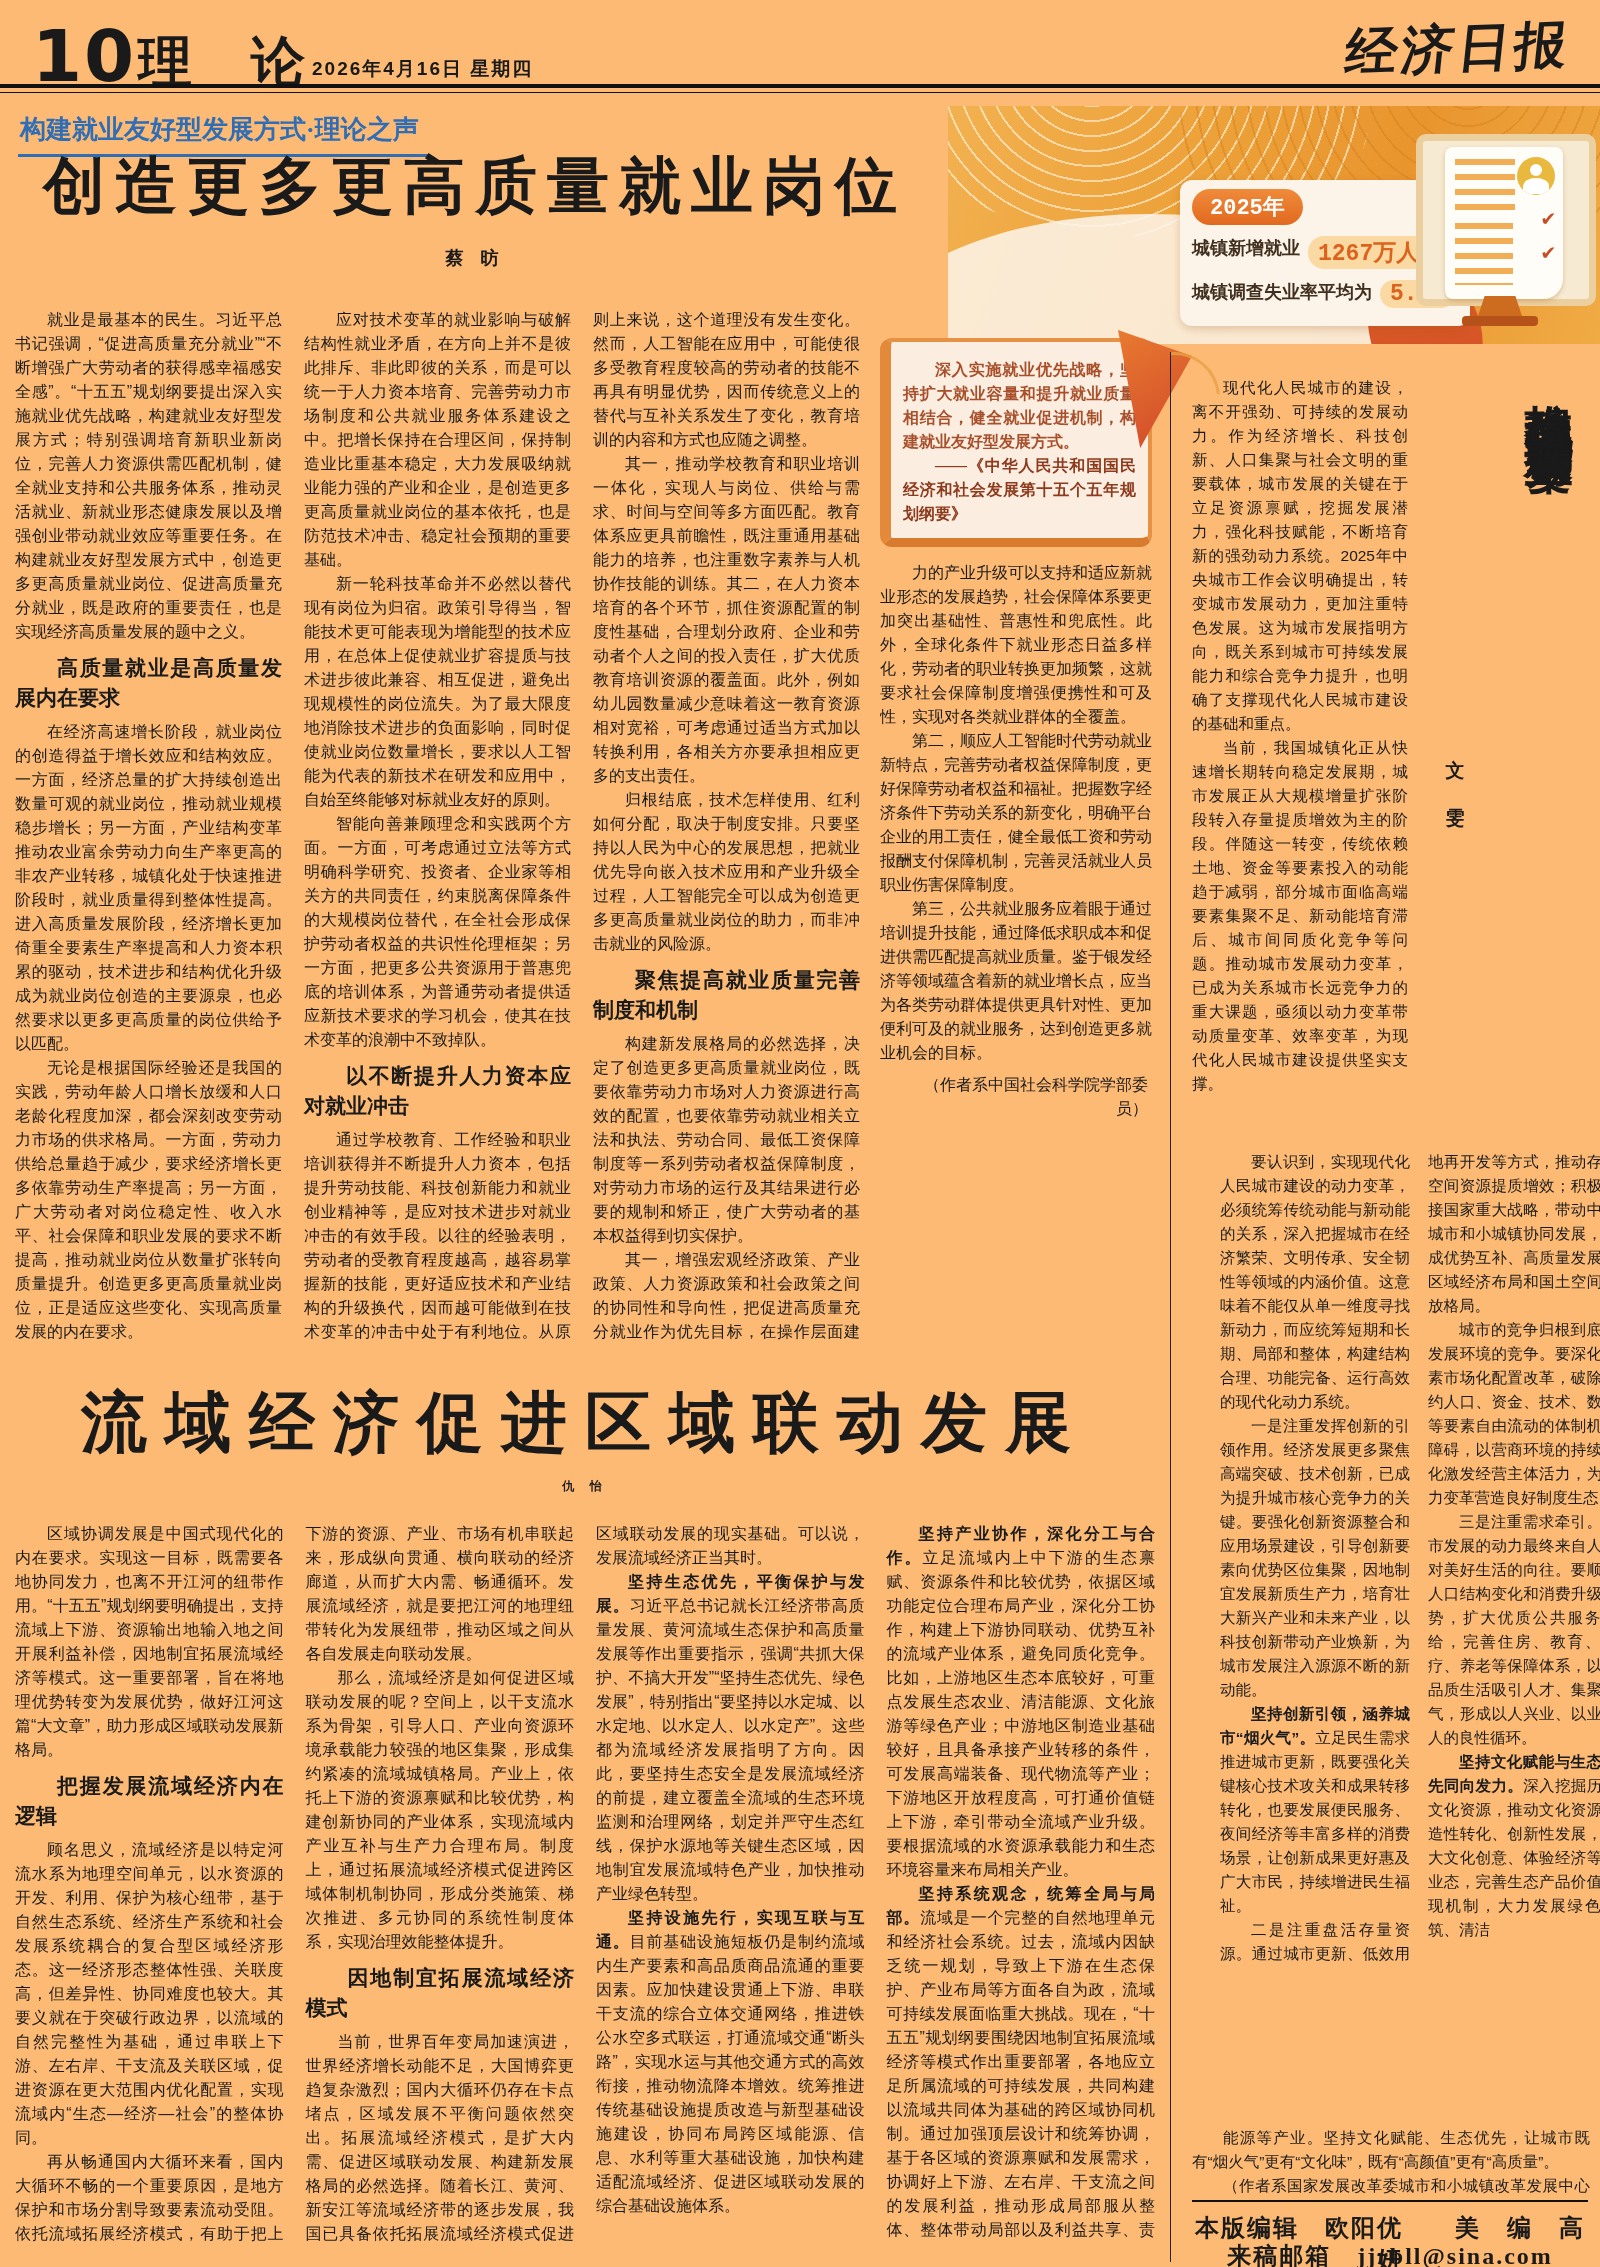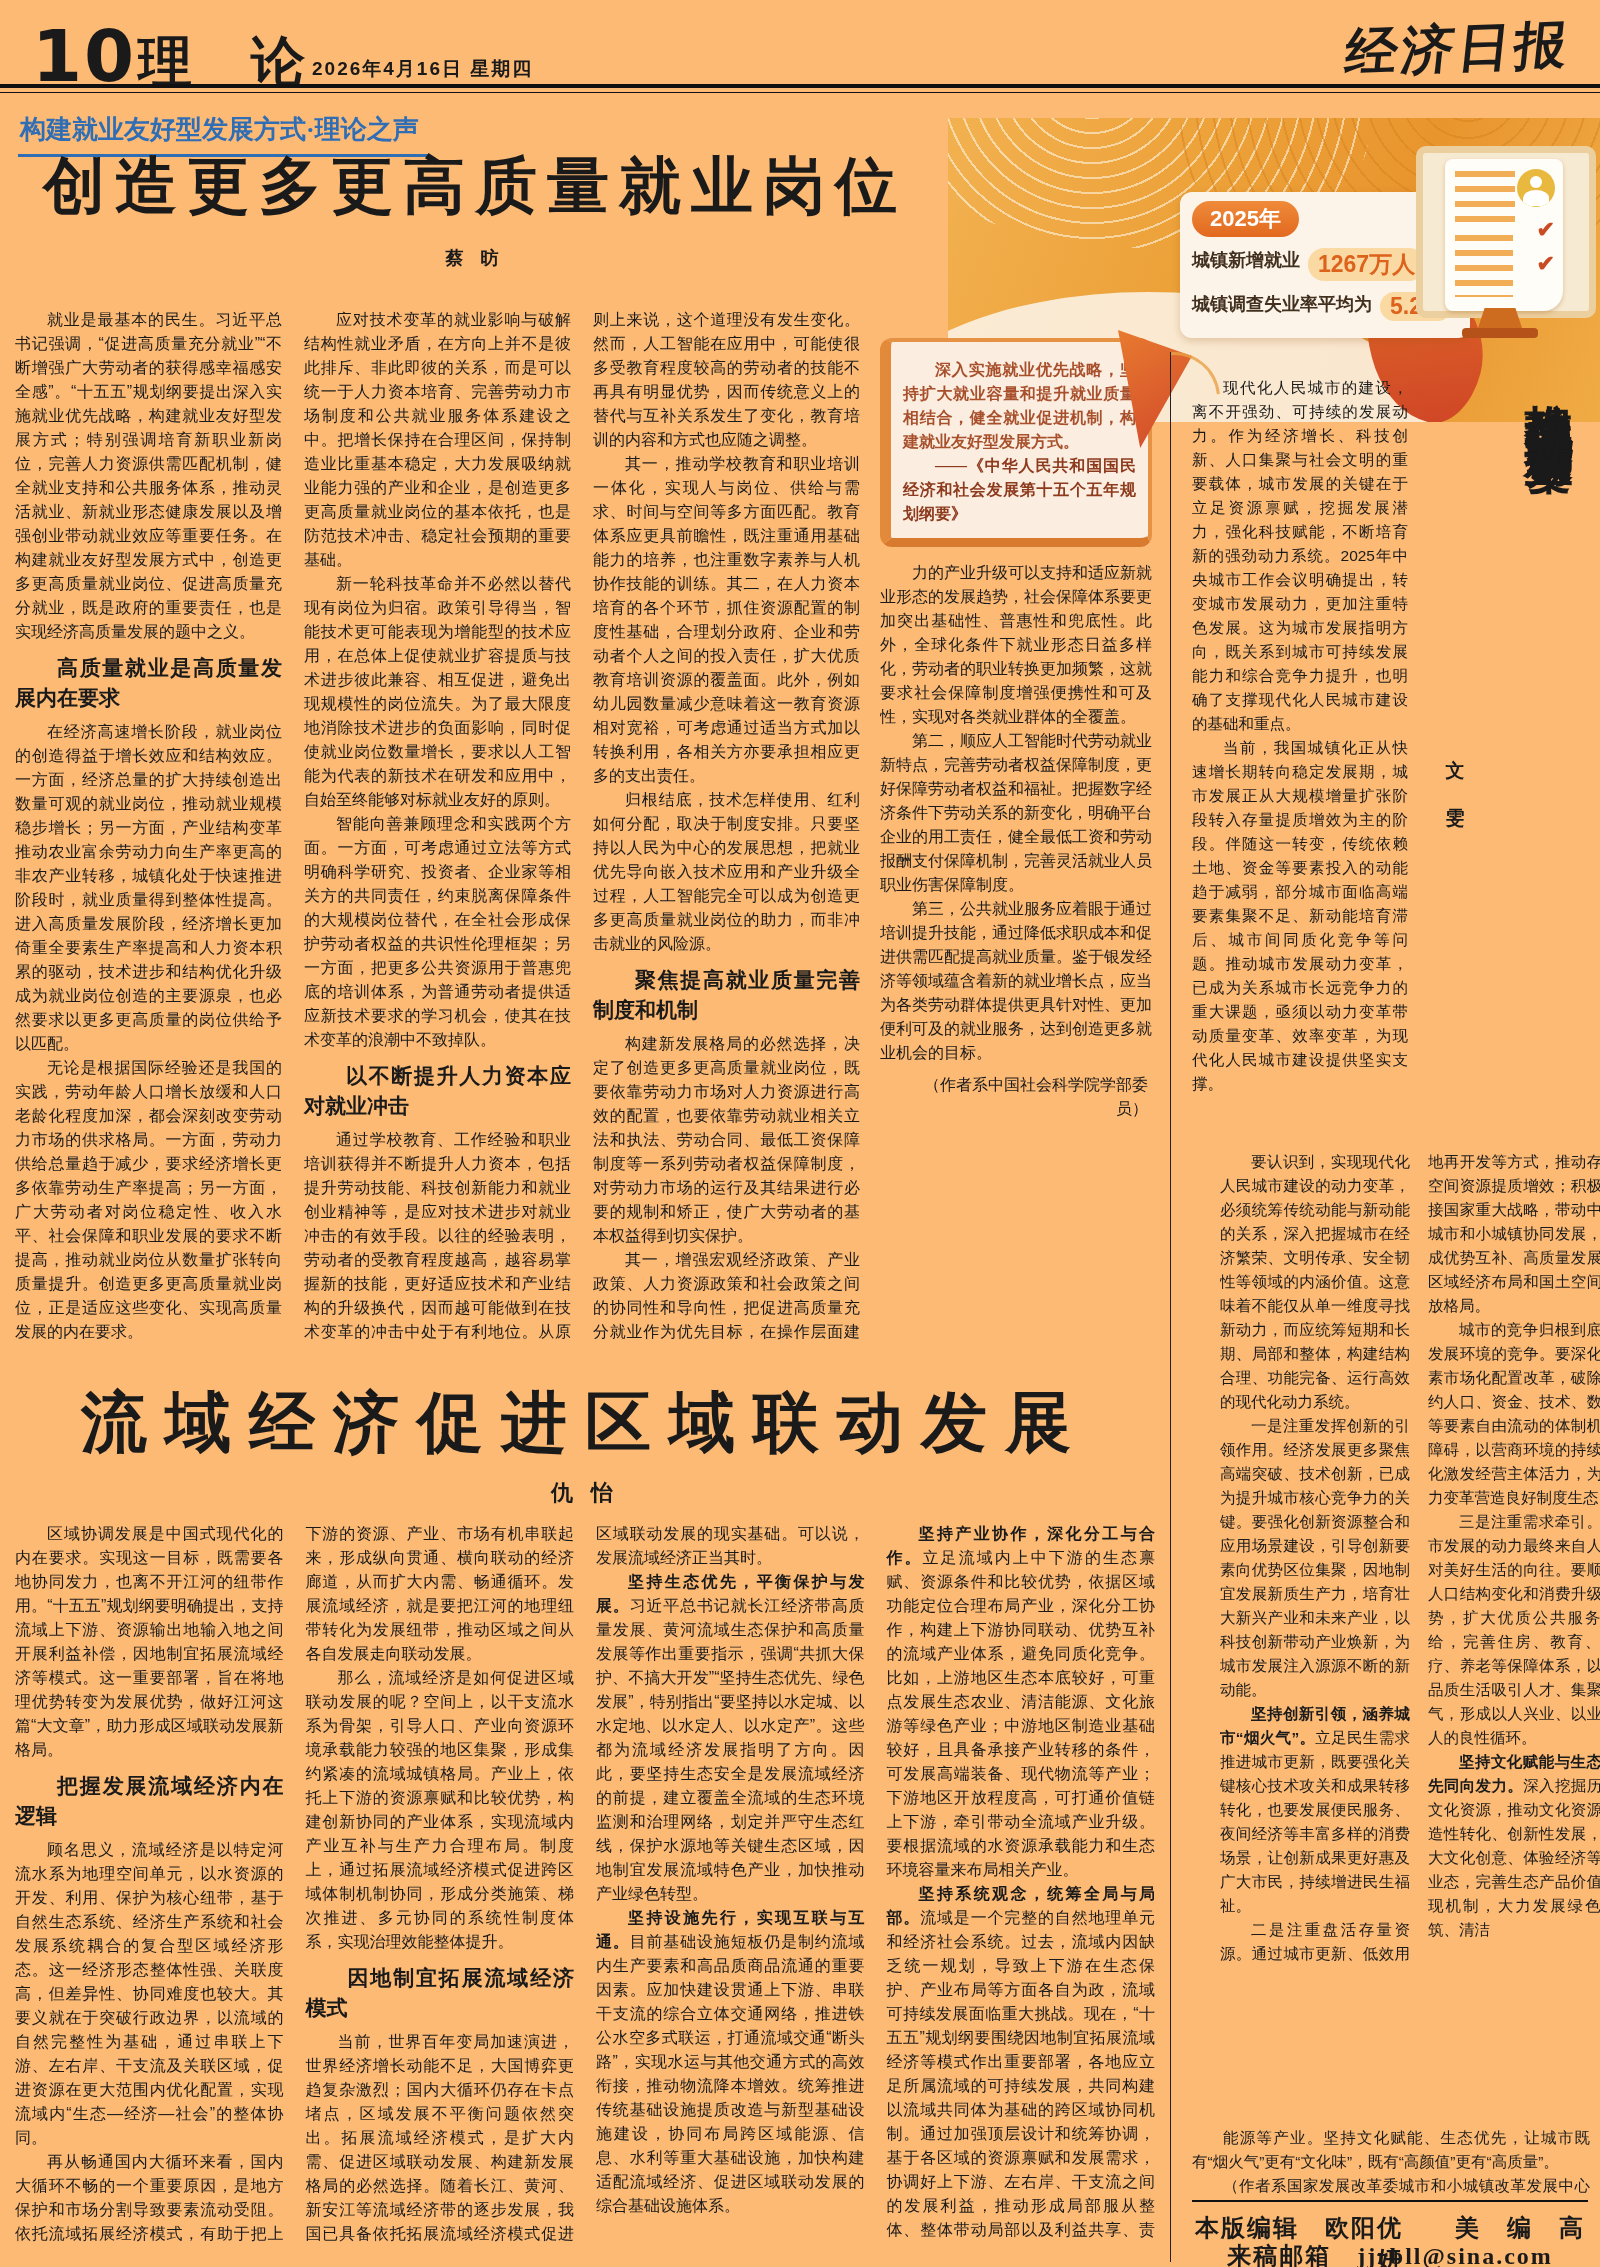--- a/index.html
+++ b/index.html
@@ -18,22 +18,22 @@
   
   .banner{position:absolute;left:18px;top:112px;font-size:26px;font-weight:900;color:#2f6eb5;
           font-family:"Liberation Serif",serif;border-bottom:3px solid #2f6eb5;padding:0 10px 7px 2px;}
 
   
   .h1wrap{position:absolute;left:10px;top:152px;width:930px;text-align:center;}
   .headline1{font-size:62px;font-weight:900;letter-spacing:10px;line-height:1.1;}
   .byline1{position:absolute;left:10px;top:246px;width:930px;text-align:center;font-size:18px;letter-spacing:6px;font-weight:700;}
 
   
-  .info{position:absolute;left:948px;top:118px;width:652px;height:304px;overflow:hidden;
-        background:linear-gradient(110deg,#f2b150 0%,#eda23a 35%,#e9952e 65%,#f0ab45 100%);}
+  .info{position:absolute;left:948px;top:106px;width:652px;height:238px;overflow:hidden;
+        background:linear-gradient(110deg,#f2b150 0%,#eda23a 35%,#e9952e 65%,#f0ab45 100%);font-family:Liberation Mono, monospace;}
   .arcs1{position:absolute;left:-40px;top:-90px;width:460px;height:220px;border-radius:50%;
          background:repeating-radial-gradient(circle at 40% 20%,rgba(255,252,240,.55) 0 2px,transparent 2px 15px);}
   .arcs2{position:absolute;right:-60px;top:-110px;width:480px;height:260px;border-radius:50%;
          background:repeating-radial-gradient(circle at 60% 30%,rgba(214,130,30,.5) 0 2px,transparent 2px 17px);}
   .creamwedge{position:absolute;left:-80px;bottom:-130px;width:560px;height:260px;border-radius:50%;background:rgba(253,246,236,.85);}
   .swoosh{position:absolute;left:408px;top:150px;width:130px;height:150px;background:linear-gradient(160deg,#e06a28,#cf4526);
           border-radius:18% 82% 30% 70%/10% 60% 40% 90%;transform:rotate(14deg);}
   .leaf{position:absolute;left:438px;top:92px;width:46px;height:92px;background:#f3c257;border-radius:60% 40% 55% 45%/80% 20% 80% 20%;transform:rotate(18deg);}
   .panel{position:absolute;left:232px;top:74px;width:290px;height:146px;background:#fdf4e9;border-radius:12px;box-shadow:0 3px 8px rgba(150,80,10,.25);}
   .badge{position:absolute;left:12px;top:9px;background:linear-gradient(180deg,#ef8b3a,#e2691f);color:#fff;
@@ -76,21 +76,21 @@
   .qs{margin:10px 0 0;font-family:"Liberation Serif",serif;font-size:17px;line-height:29px;color:#8d3a1d;
       font-weight:700;text-indent:2em;text-align:justify;}
   .red-tri{position:absolute;left:1118px;top:330px;width:74px;height:118px;
            background:linear-gradient(150deg,#e87a30,#d1482a);clip-path:polygon(0 0,100% 22%,30% 100%);}
   .wisp{position:absolute;left:1128px;top:352px;width:86px;height:86px;border:3px solid rgba(234,160,70,.8);
         border-color:rgba(234,160,70,.8) transparent transparent transparent;border-radius:50%;transform:rotate(40deg);}
 
   
   .h2wrap{position:absolute;left:15px;top:1378px;width:1140px;text-align:center;}
   .headline2{font-family:"Liberation Serif",serif;font-size:66px;font-weight:900;letter-spacing:18px;}
-  .byline2{position:absolute;left:15px;top:1478px;width:1140px;text-align:center;font-size:22px;letter-spacing:6px;font-weight:700;}
+  .byline2{position:absolute;left:15px;top:1478px;width:1140px;text-align:center;font-size:12px;letter-spacing:6px;font-weight:700;}
 
   
   .vdiv{position:absolute;left:1170px;top:352px;width:1px;height:1910px;background:#222;}
   .sb1{position:absolute;left:1192px;top:362px;width:398px;height:778px;}
   .sb1-text{position:absolute;left:0;top:14px;width:216px;height:760px;}
   .vtitle{position:absolute;right:4px;top:4px;height:768px;writing-mode:vertical-rl;
           font-size:48px;font-weight:900;letter-spacing:3px;line-height:1.55;}
   .vauthor{position:absolute;right:122px;top:382px;writing-mode:vertical-rl;font-size:19px;letter-spacing:22px;font-weight:700;}
   .sb2{position:absolute;left:1192px;top:1150px;width:398px;height:972px;}
   .sb3{position:absolute;left:1192px;top:2126px;width:398px;height:70px;}

